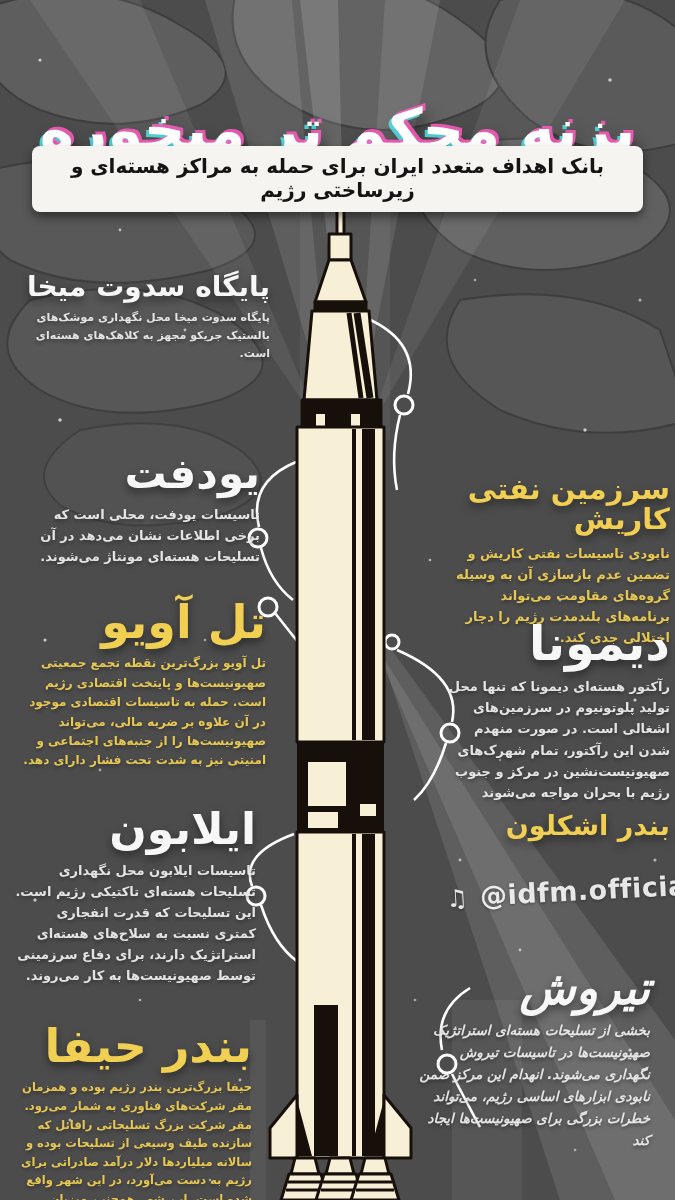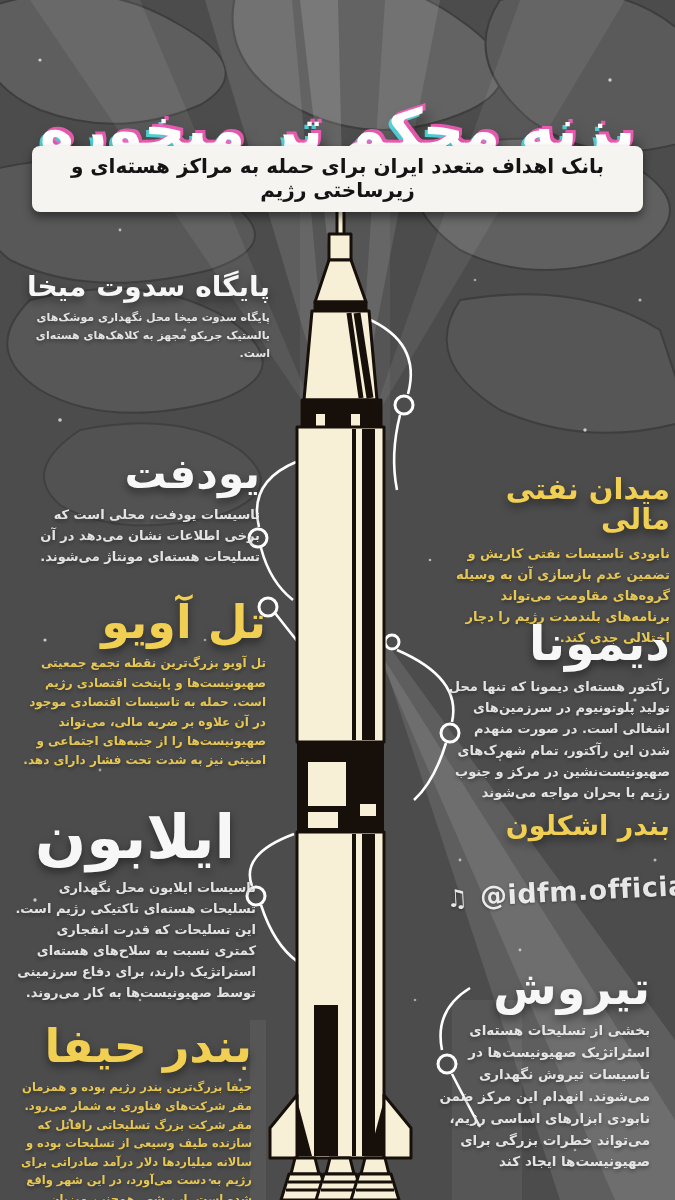--- a/index.html
+++ b/index.html
@@ -201,45 +201,45 @@
     <h2 style="font-size:42px;">یودفت</h2>
     <p style="font-size:13px;">تاسیسات یودفت، محلی است که برخی اطلاعات نشان می‌دهد در آن تسلیحات هسته‌ای مونتاژ می‌شوند.</p>
   </div>
 
   <div class="block c-yellow" style="top:598px; left:14px; width:252px;">
     <h2 style="font-size:46px;">تل آویو</h2>
     <p style="font-size:12px;">تل آویو بزرگ‌ترین نقطه تجمع جمعیتی صهیونیست‌ها و پایتخت اقتصادی رژیم است. حمله به تاسیسات اقتصادی موجود در آن علاوه بر ضربه مالی، می‌تواند صهیونیست‌ها را از جنبه‌های اجتماعی و امنیتی نیز به شدت تحت فشار دارای دهد.</p>
   </div>
 
   <div class="block c-white" style="top:806px; left:14px; width:242px;">
-    <h2 style="font-size:60px;text-align:center;">ایلابون</h2>
+    <h2 style="font-size:44px;">ایلابون</h2>
     <p style="font-size:13px;">تاسیسات ایلابون محل نگهداری تسلیحات هسته‌ای تاکتیکی رژیم است. این تسلیحات که قدرت انفجاری کمتری نسبت به سلاح‌های هسته‌ای استراتژیک دارند، برای دفاع سرزمینی توسط صهیونیست‌ها به کار می‌روند.</p>
   </div>
 
   <div class="block c-yellow" style="top:1022px; left:12px; width:240px;">
     <h2 style="font-size:46px;">بندر حیفا</h2>
     <p style="font-size:11.5px;">حیفا بزرگ‌ترین بندر رژیم بوده و همزمان مقر شرکت‌های فناوری به شمار می‌رود. مقر شرکت بزرگ تسلیحاتی رافائل که سازنده طیف وسیعی از تسلیحات بوده و سالانه میلیاردها دلار درآمد صادراتی برای رژیم به دست می‌آورد، در این شهر واقع شده است. این شهر همچنین میزبان بزرگ‌ترین پالایشگاه نفت سرزمین‌های اشغالی است.</p>
   </div>
 
 
   <div class="block c-yellow" style="top:474px; left:436px; width:234px;">
-    <h2 style="font-size:29px;">میدان نفتی مالی</h2>
+    <h2 style="font-size:29px;">سرزمین نفتی کاریش</h2>
     <p style="font-size:13px;">نابودی تاسیسات نفتی کاریش و تضمین عدم بازسازی آن به وسیله گروه‌های مقاومت می‌تواند برنامه‌های بلندمدت رژیم را دچار اختلالی جدی کند.</p>
   </div>
 
   <div class="block c-white" style="top:618px; left:442px; width:228px;">
     <h2 style="font-size:48px;">دیمونا</h2>
     <p style="font-size:13px;">رآکتور هسته‌ای دیمونا که تنها محل تولید پلوتونیوم در سرزمین‌های اشغالی است. در صورت منهدم شدن این رآکتور، تمام شهرک‌های صهیونیست‌نشین در مرکز و جنوب رژیم با بحران مواجه می‌شوند</p>
   </div>
 
   <div class="block c-yellow" style="top:812px; left:434px; width:236px;">
     <h2 style="font-size:27px;">بندر اشکلون</h2>
   </div>
 
-  <div class="block c-white" style="top:964px; left:418px; width:232px;">
+  <div class="block c-white" style="top:964px; left:418px; width:232px;font-style:italic;">
     <h2 style="font-size:46px;">تیروش</h2>
     <p style="font-size:13.5px;">بخشی از تسلیحات هسته‌ای استراتژیک صهیونیست‌ها در تاسیسات تیروش نگهداری می‌شوند. انهدام این مرکز ضمن نابودی ابزارهای اساسی رژیم، می‌تواند خطرات بزرگی برای صهیونیست‌ها ایجاد کند</p>
   </div>
 
   <div class="watermark">
     <span class="note">♫</span>
     <span>@idfm.official</span>
   </div>
 
 </div>

